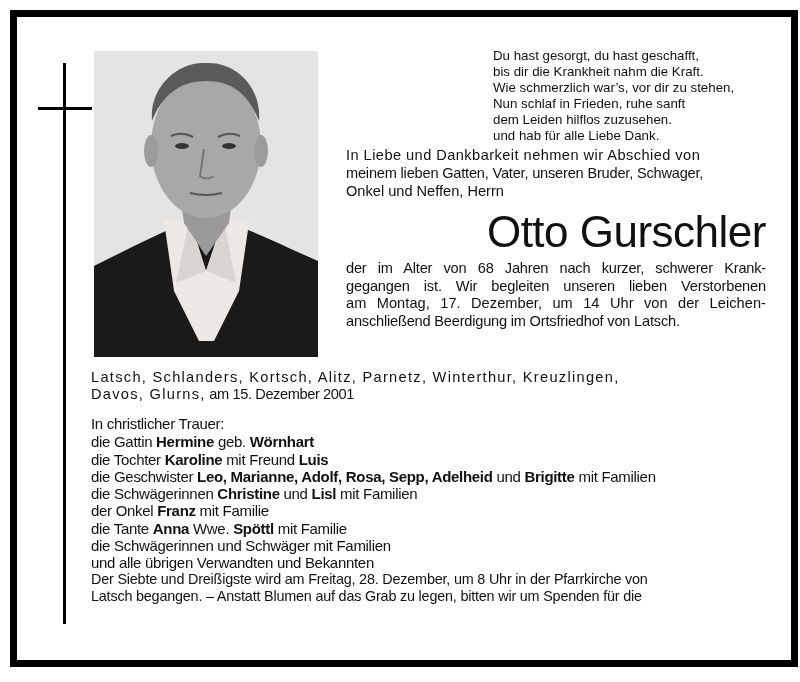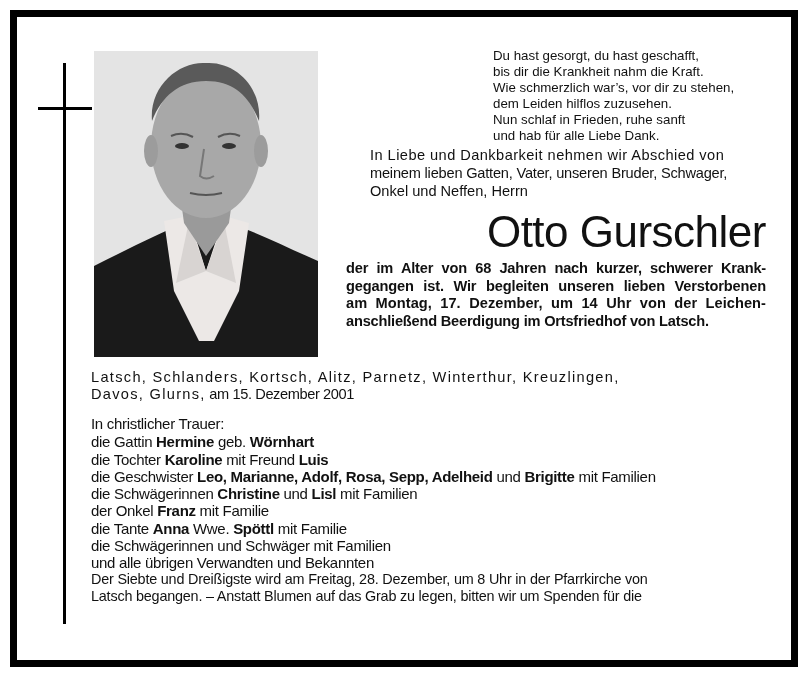--- a/index.html
+++ b/index.html
@@ -10,26 +10,26 @@
   .cross-v { position: absolute; left: 63px; top: 63px; width: 3px; height: 561px; background: #000; }
   .cross-h { position: absolute; left: 38px; top: 107px; width: 54px; height: 3px; background: #000; }
   .photo { position: absolute; left: 94px; top: 51px; width: 224px; height: 306px;
            background: #e6e6e6; overflow: hidden; }
   .photo svg { display: block; }
   .poem { position: absolute; left: 493px; top: 48px; width: 300px;
           font-size: 13.3px; line-height: 16px; }
   .poem div { white-space: nowrap; }
   .intro { position: absolute; left: 346px; top: 146px; width: 420px;
            font-size: 14.6px; line-height: 18px; text-align: justify; }
-  .intro div { white-space: nowrap; margin-left: 24px; }
+  .intro div { white-space: nowrap; }
   .name { position: absolute; left: 346px; top: 206px; width: 420px; text-align: right;
           font-size: 44px; font-weight: normal; letter-spacing: -0.5px; line-height: 52px; }
   .body { position: absolute; left: 346px; top: 260px; width: 420px;
           font-size: 14.6px; line-height: 17.7px; }
-  .body div { white-space: nowrap; text-align: justify; text-align-last: justify; font-weight: bold; }
+  .body div { white-space: nowrap; text-align: justify; text-align-last: justify; }
   .body div.last { text-align-last: left; }
   .places { position: absolute; left: 91px; top: 369px; width: 680px;
             font-size: 14.6px; line-height: 17px; }
   .places .spaced { letter-spacing: 1.3px; }
   .places .condensed { letter-spacing: -0.4px; }
   .mourners { position: absolute; left: 91px; top: 415px; width: 690px;
               font-size: 15px; line-height: 17.3px; letter-spacing: -0.3px; }
   .mourners div { white-space: nowrap; }
   .mourners b { font-weight: bold; }
   .footer { position: absolute; left: 91px; top: 571px; width: 690px;
@@ -72,22 +72,22 @@
 
     <path d="M110 98 L 106 125 Q 112 130 120 125" stroke="#777" stroke-width="2" fill="none"></path>
     <path d="M96 142 Q 112 146 128 142" stroke="#555" stroke-width="2" fill="none"></path>
   </svg>
 </div>
 
 <div class="poem">
   <div>Du hast gesorgt, du hast geschafft,</div>
   <div>bis dir die Krankheit nahm die Kraft.</div>
   <div>Wie schmerzlich war’s, vor dir zu stehen,</div>
+  <div>Nun schlaf in Frieden, ruhe sanft</div>
   <div>dem Leiden hilflos zuzusehen.</div>
-  <div>Nun schlaf in Frieden, ruhe sanft</div>
   <div>und hab für alle Liebe Dank.</div>
 </div>
 
 <div class="intro">
   <div style="letter-spacing:0.45px;">In Liebe und Dankbarkeit nehmen wir Abschied von</div>
   <div style="letter-spacing:-0.2px;">meinem lieben Gatten, Vater, unseren Bruder, Schwager,</div>
   <div>Onkel und Neffen, Herrn</div>
 </div>
 
 <div class="name">Otto Gurschler</div>

